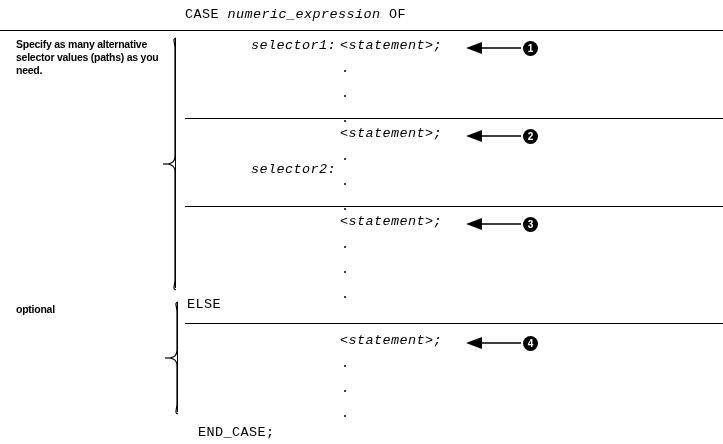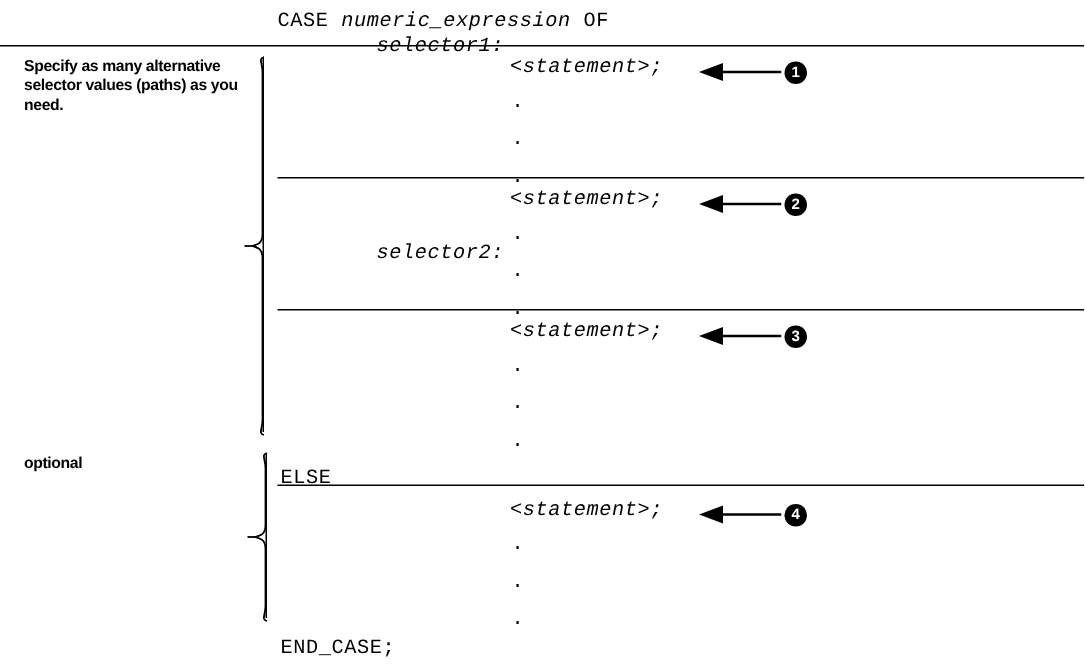--- a/index.html
+++ b/index.html
@@ -122,21 +122,21 @@
   <div class="rule inset" style="top:206px;"></div>
   <div class="rule inset" style="top:323px;"></div>
 
   <div class="brace-stem" style="top:38px; left:175px; height:250px;"></div>
   <svg class="brace-svg" style="top:36px; left:163px;" width="16" height="256" viewBox="0 0 16 256">
     <path d="M13 2 C 9 3, 12 6, 12 12 L 12 120 C 12 126, 9 127, 5 128
              C 9 129, 12 130, 12 136 L 12 244 C 12 250, 9 253, 13 254" fill="none" stroke="#000000" stroke-width="1.2"></path>
     <path d="M0 128 L 5 128" fill="none" stroke="#000000" stroke-width="1.2"></path>
   </svg>
 
-  <div class="code italic" style="top:24px; left:251px;text-align:right;">selector1:</div>
+  <div class="code italic" style="top:38px; left:251px;text-align:right;">selector1:</div>
   <div class="code italic" style="top:38px; left:340px;">&lt;statement&gt;;</div>
   <div class="callout" style="top:40px; left:466px;">
     <svg class="arrow-svg" width="55" height="14" viewBox="0 0 55 14">
       <path d="M0 7 L 16 1 L 16 13 Z" fill="#000000"></path>
       <path d="M15 7 L 55 7" stroke="#000000" stroke-width="1.6" fill="none"></path>
     </svg>
     <span class="bullet">1</span>
   </div>
   <div class="dots" style="top:56px; left:341px;">.
 .
@@ -163,36 +163,36 @@
     </svg>
     <span class="bullet">3</span>
   </div>
   <div class="dots" style="top:232px; left:341px;">.
 .
 .</div>
 
   <div class="annot" id="annot-optional">optional</div>
   <div class="annot" id="annot-selector">Specify as many alternative selector values (paths) as you need.</div>
 
-  <div class="code" style="top:312px; left:187px;">ELSE</div>
+  <div class="code" style="top:297px; left:187px;">ELSE</div>
 
   <div class="brace-stem" style="top:302px; left:177px; height:110px;"></div>
   <svg class="brace-svg" style="top:300px; left:165px;" width="16" height="116" viewBox="0 0 16 116">
     <path d="M13 2 C 9 3, 12 6, 12 12 L 12 50 C 12 56, 9 57, 5 58
              C 9 59, 12 60, 12 66 L 12 104 C 12 110, 9 113, 13 114" fill="none" stroke="#000000" stroke-width="1.2"></path>
     <path d="M0 58 L 5 58" fill="none" stroke="#000000" stroke-width="1.2"></path>
   </svg>
 
   <div class="code italic" style="top:333px; left:340px;">&lt;statement&gt;;</div>
   <div class="callout" style="top:335px; left:466px;">
     <svg class="arrow-svg" width="55" height="14" viewBox="0 0 55 14">
       <path d="M0 7 L 16 1 L 16 13 Z" fill="#000000"></path>
       <path d="M15 7 L 55 7" stroke="#000000" stroke-width="1.6" fill="none"></path>
     </svg>
     <span class="bullet">4</span>
   </div>
   <div class="dots" style="top:351px; left:341px;">.
 .
 .</div>
 
-  <div class="code" style="top:425px; left:187px;">END_CASE;</div>
+  <div class="code" style="top:425px; left:198px;">END_CASE;</div>
 
 </div>
 
 </body></html>

